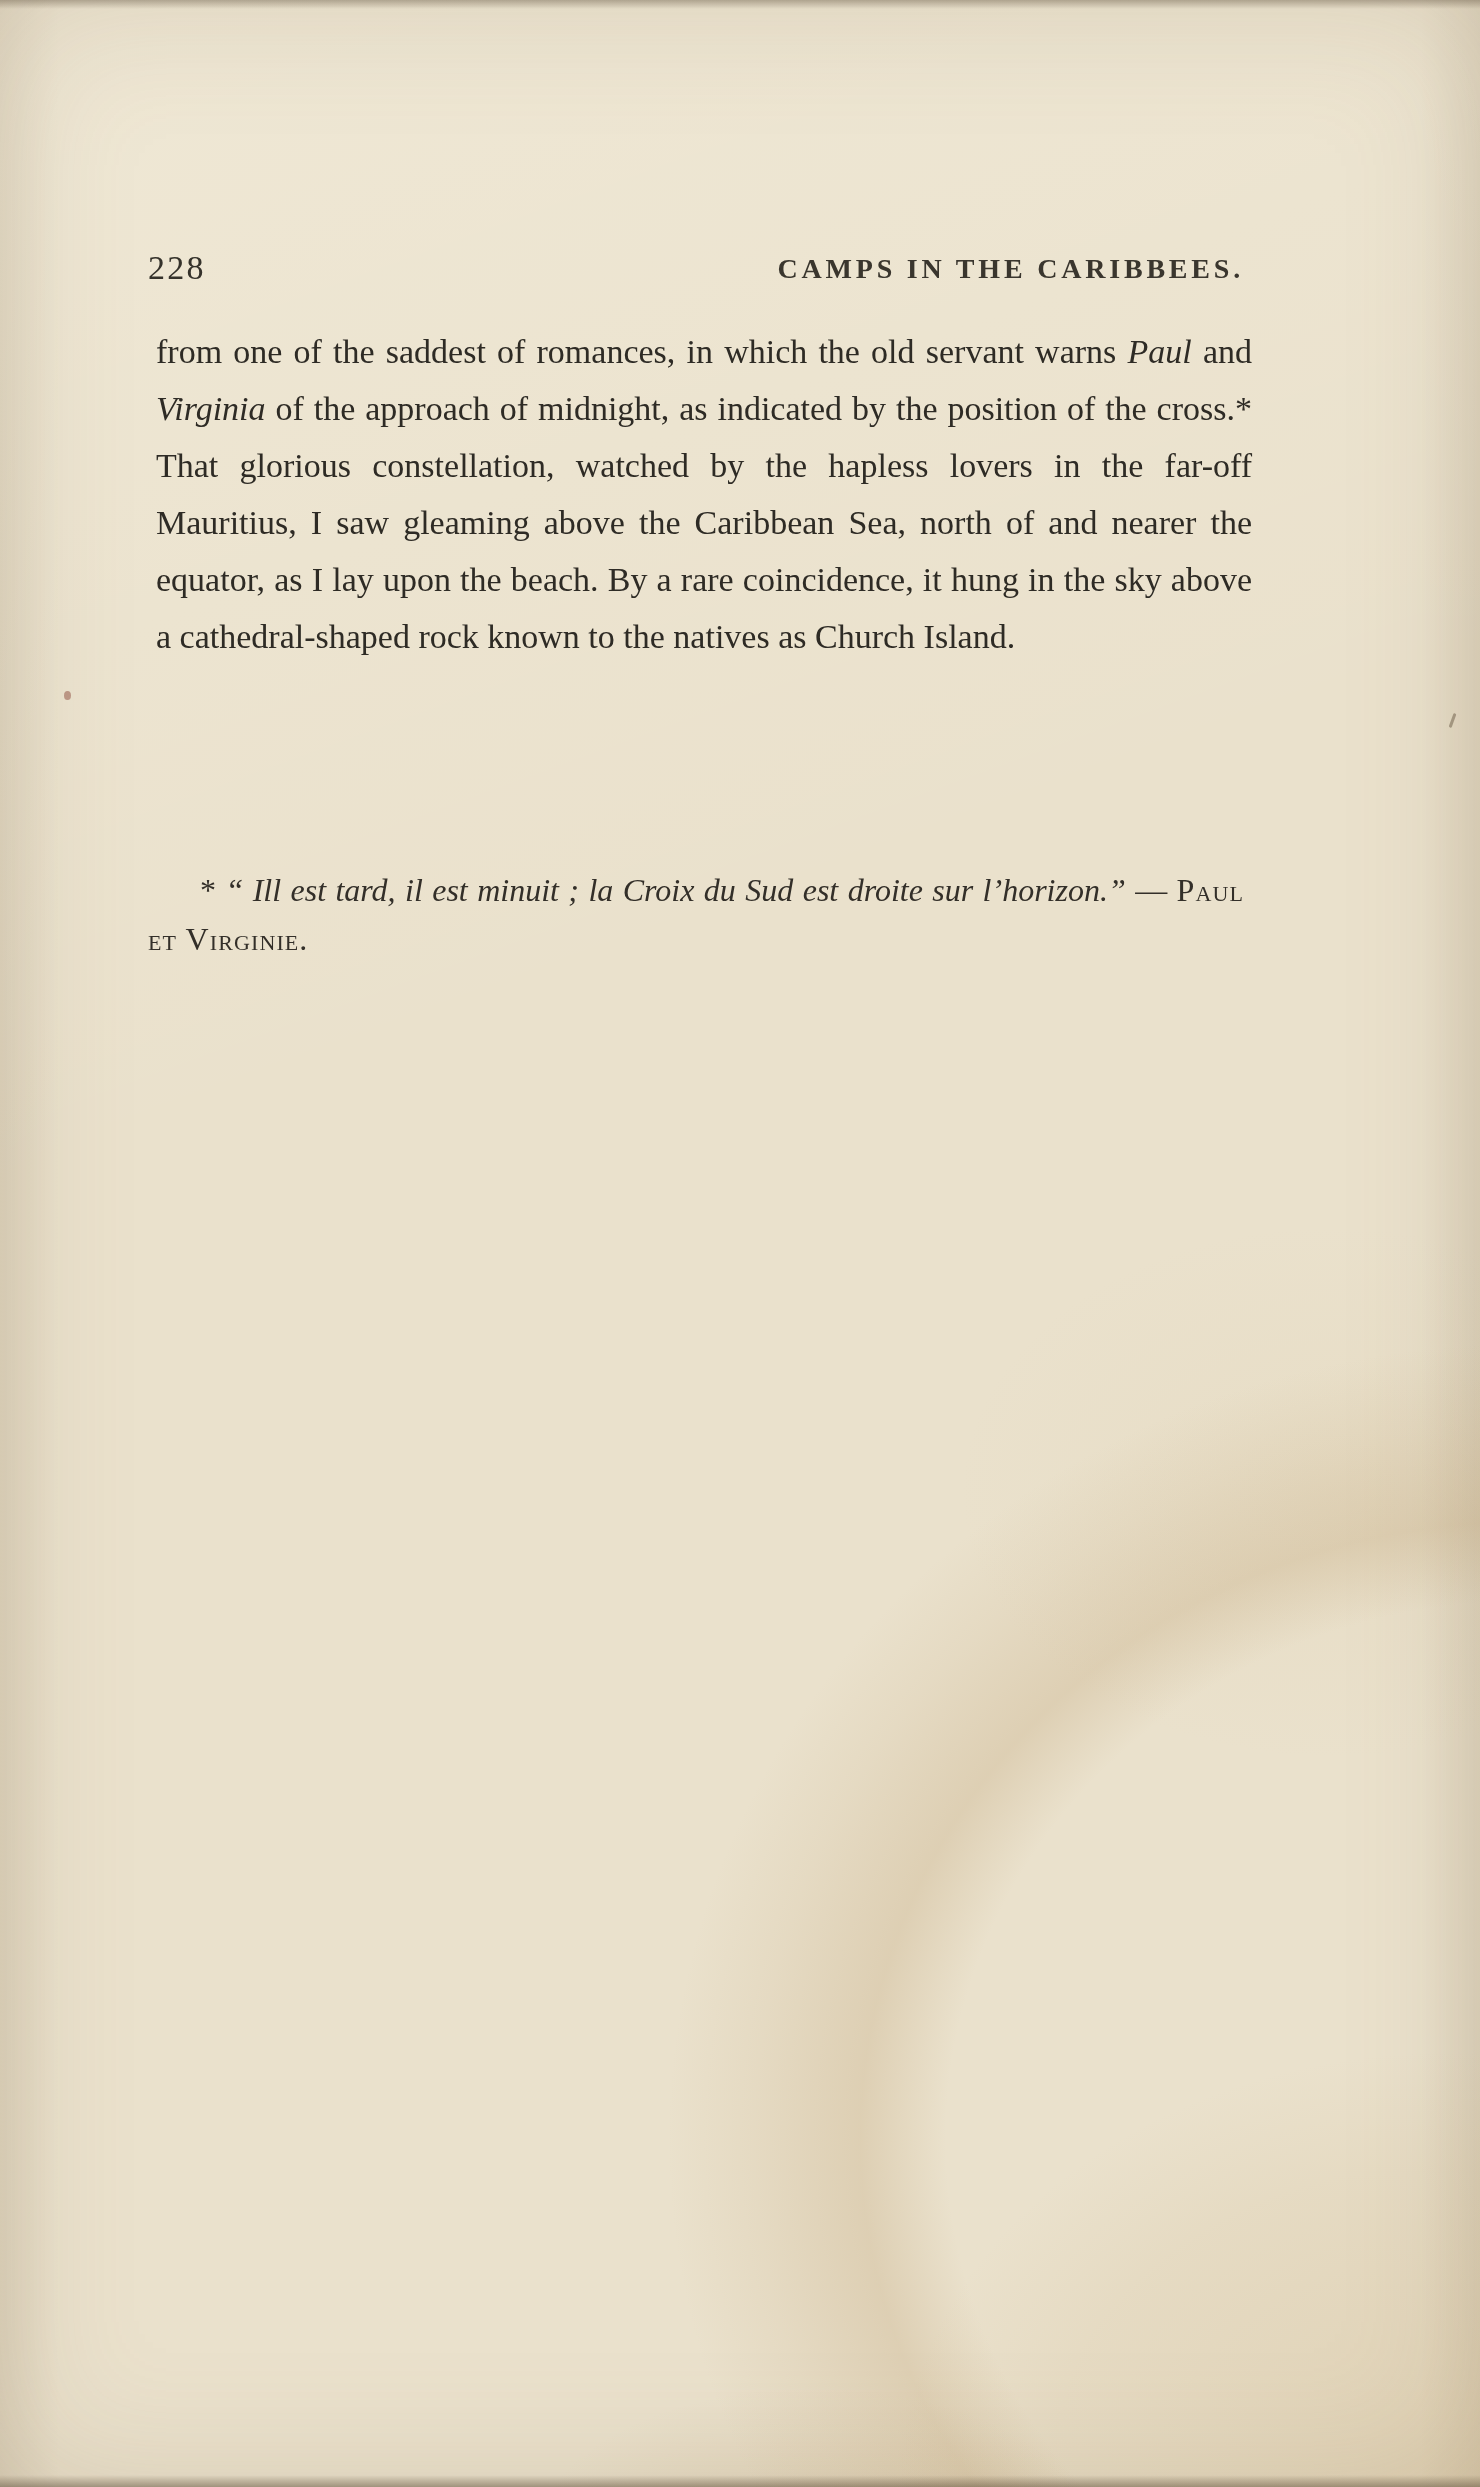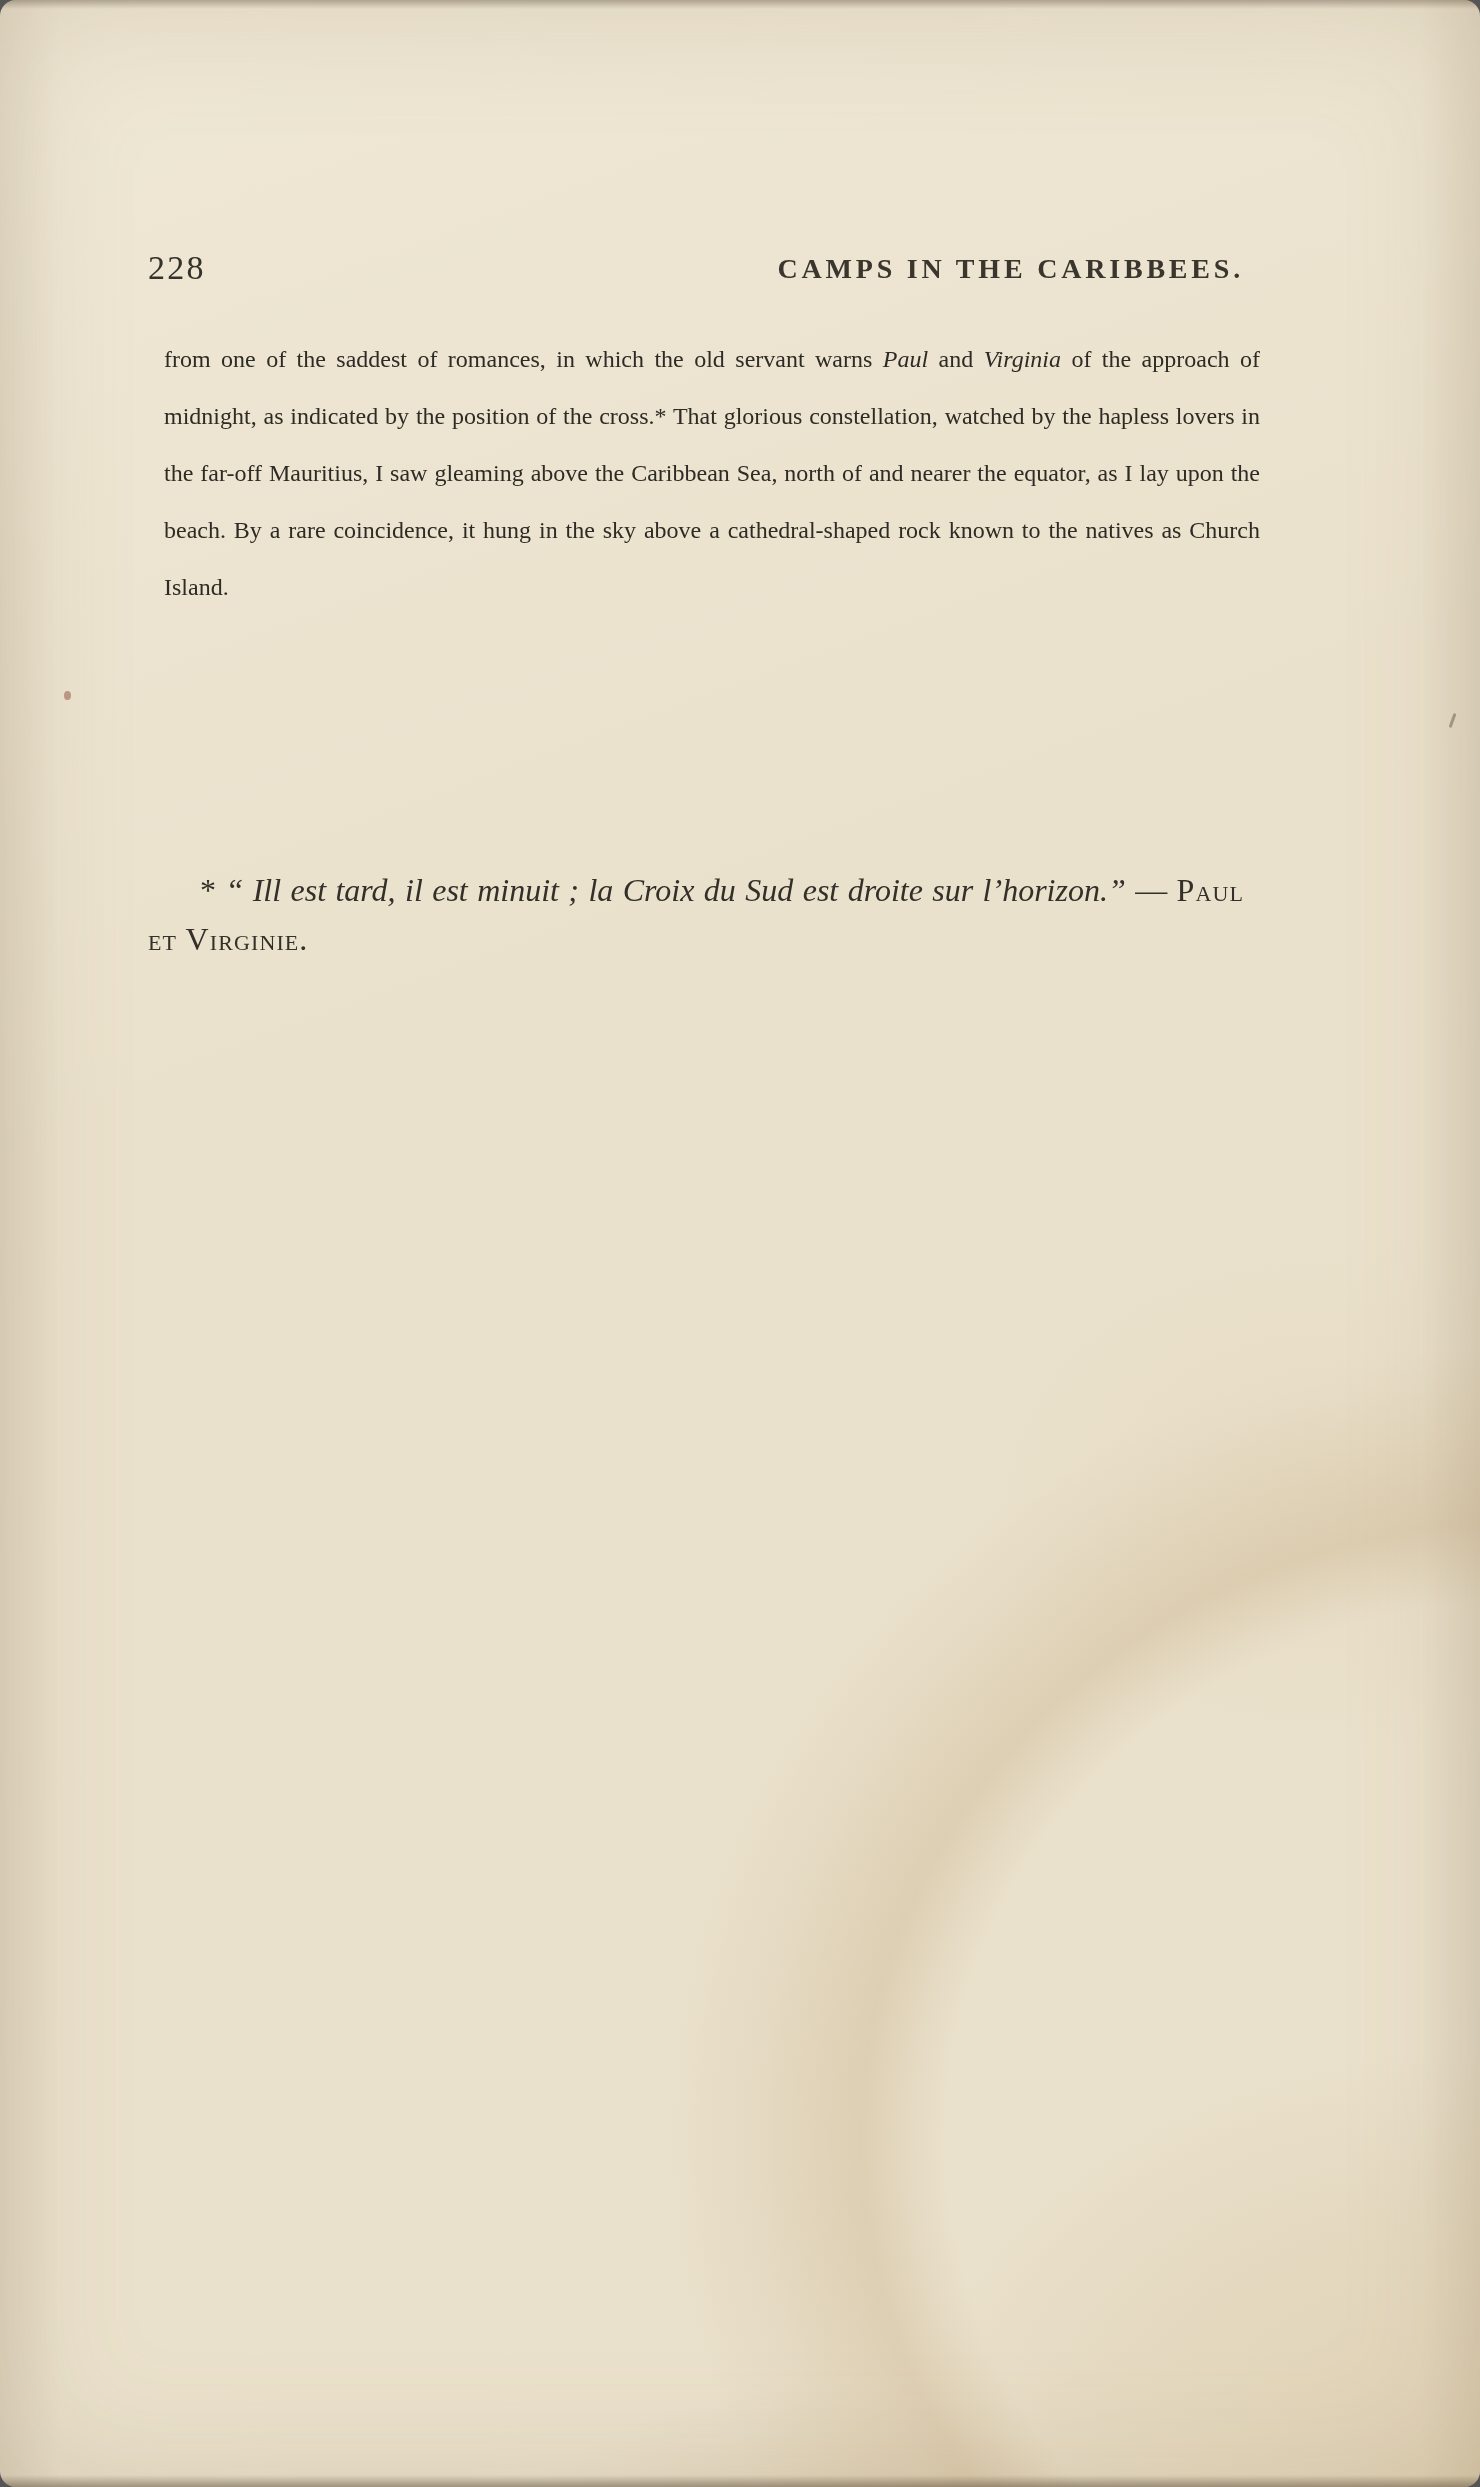--- a/index.html
+++ b/index.html
@@ -12,21 +12,20 @@
     width: 1480px;
     height: 2487px;
     background-color: #eae1cc;
     background-image:
       linear-gradient(160deg, rgba(255,252,240,0.25) 0%, rgba(0,0,0,0) 40%),
       linear-gradient(to right, rgba(120,100,70,0.10) 0%, rgba(0,0,0,0) 4%, rgba(0,0,0,0) 96%, rgba(120,100,70,0.10) 100%);
     box-shadow: inset 0 0 138px rgba(130,105,70,0.20);
     overflow: hidden;
     font-family: "Liberation Serif", "DejaVu Serif", serif;
     color: #2f2c26;
-    border-radius: 16px;
   }
   .edge-top {
     position: absolute;
     top: 0; left: 0; right: 0;
     height: 9.2px;
     background: linear-gradient(to bottom, rgba(90,75,55,0.38), rgba(0,0,0,0));
   }
   .edge-bottom {
     position: absolute;
     bottom: 0; left: 0; right: 0;
@@ -80,22 +79,22 @@
     letter-spacing: 3.8px;
     font-weight: bold;
     color: #3a362e;
     padding-top: 3.8px;
   }
   .body-text {
     position: absolute;
     top: 315px;
     left: 148px;
     width: 1096px;
-    margin: 16px;
-    font-size: 24px;
+    margin: 8px;
+    font-size: 34px;
     line-height: 57px;
     text-align: justify;
     color: #2e2b25;
   }
   .body-text .italic {
     font-style: italic;
   }
   .footnote {
     position: absolute;
     top: 866px;

